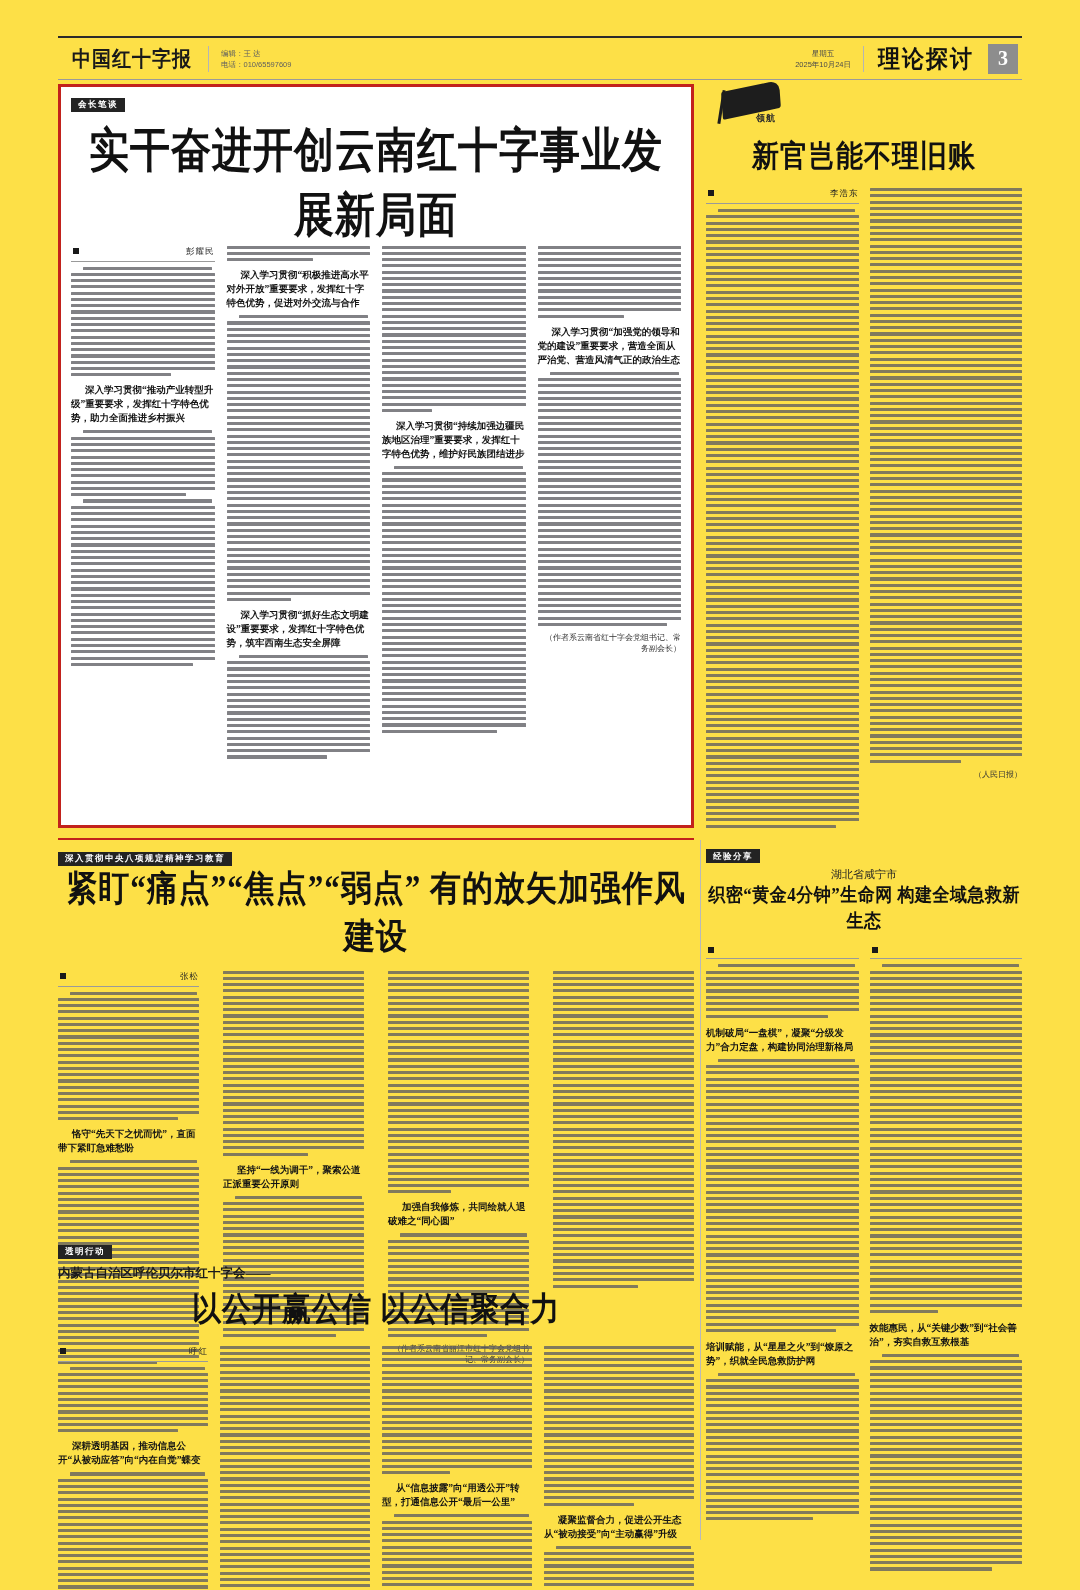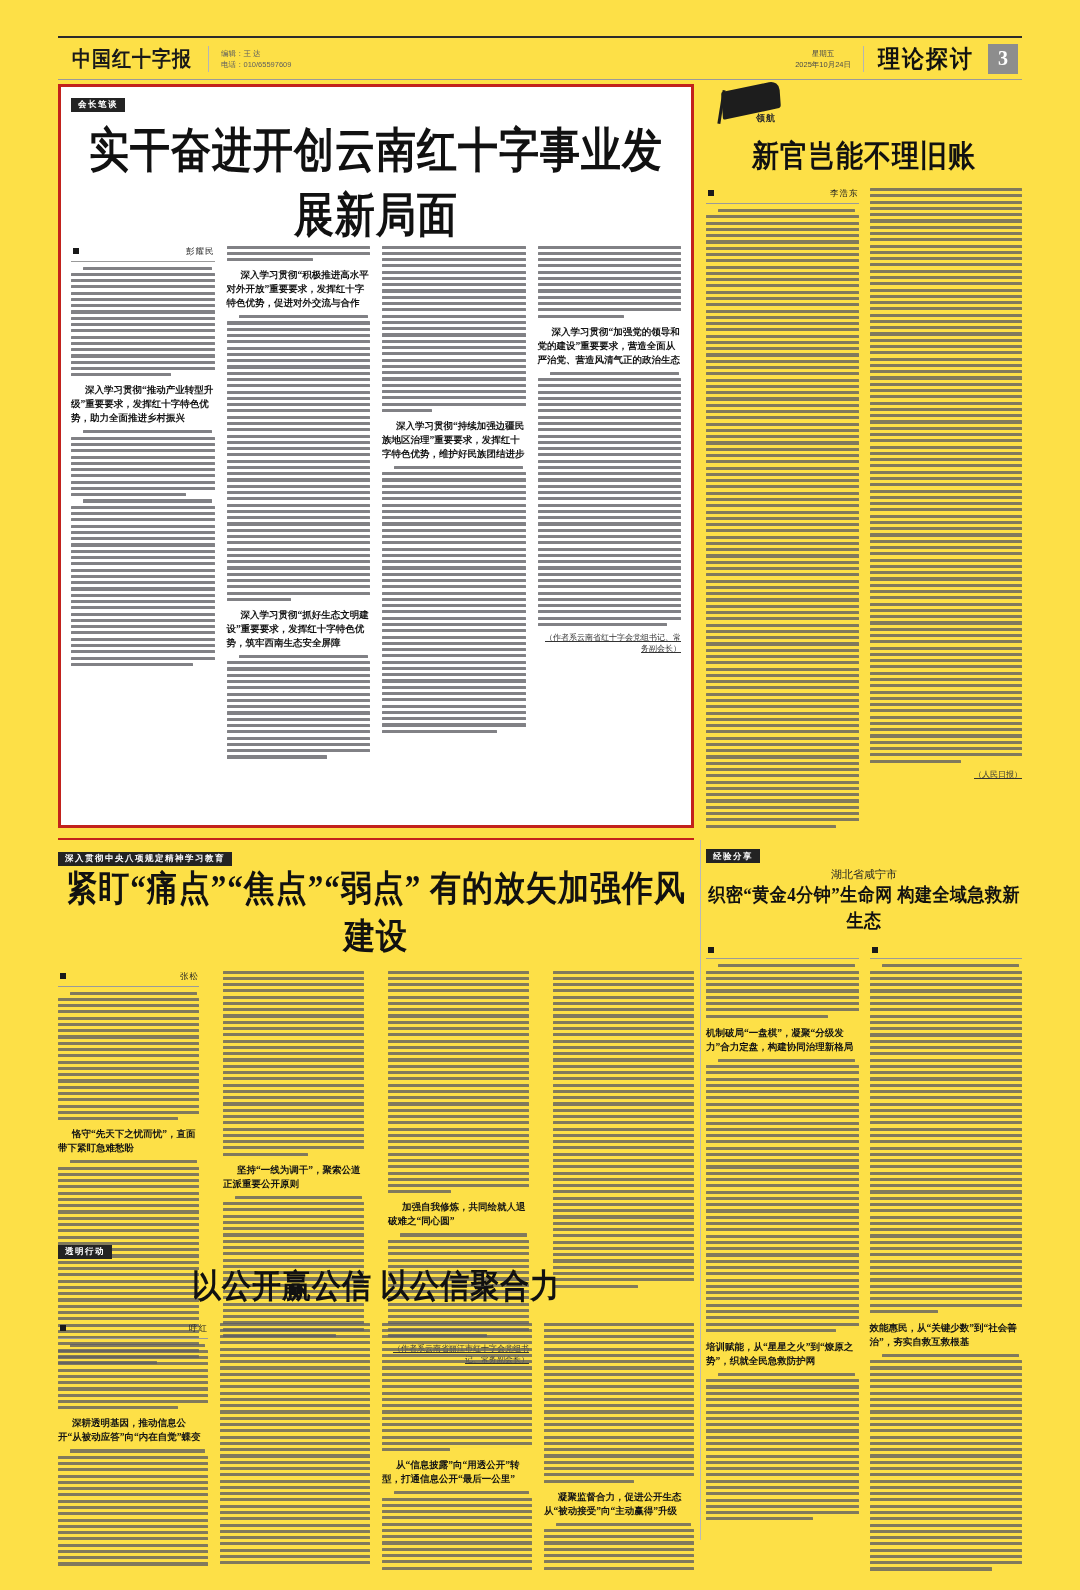--- a/index.html
+++ b/index.html
@@ -103,21 +103,20 @@
 
   .subhead {
     font-weight: bold; font-size: 9.5px; line-height: 14px;
     color: #141414; margin: 7px 0 5px; text-indent: 14px;
   }
   .subhead-r { font-weight: bold; font-size: 9.5px; line-height: 14px;
     color: #141414; margin: 8px 0 5px; }
   .sigline {
     text-align: right; font-size: 8px; color: #333; margin-top: 6px;
     line-height: 11px;
-    text-decoration: underline;
   }
 
   
   .rcol { position: absolute; left: 706px; top: 84px; width: 316px; }
   .flag-icon { position: relative; width: 92px; height: 48px; margin-left: 6px; }
   .flag-icon .fshape {
     position: absolute; left: 10px; top: 2px; width: 58px; height: 28px;
     background: #1d1d1d; transform: skewY(-8deg) rotate(-4deg);
     border-radius: 2px 10px 3px 2px;
   }
@@ -1146,20 +1145,21 @@
           <div class="ln s100"></div>
             <div class="ln s100"></div>
             <div class="ln s60"></div>
         </div>
       </div>
     </div>
   </div>
 
   <div class="bot">
     <span class="tag">透明行动</span>
+    <div class="bot-kicker">内蒙古自治区呼伦贝尔市红十字会——</div>
     <div class="bot-title">以公开赢公信 以公信聚合力</div>
 
     <div class="bot-cols">
       <div>
         <div class="byline">呼红</div>
         <div class="byline-rule"></div>
         <div class="ptext">
           <div class="ln i s90"></div>
             <div class="ln s100"></div>
             <div class="ln s100"></div>

